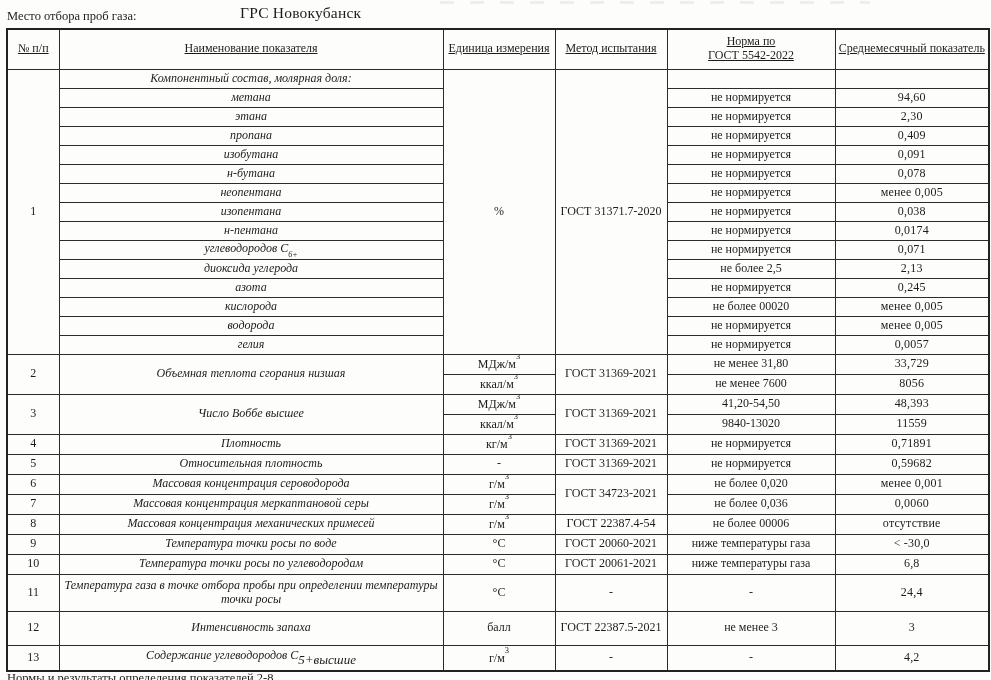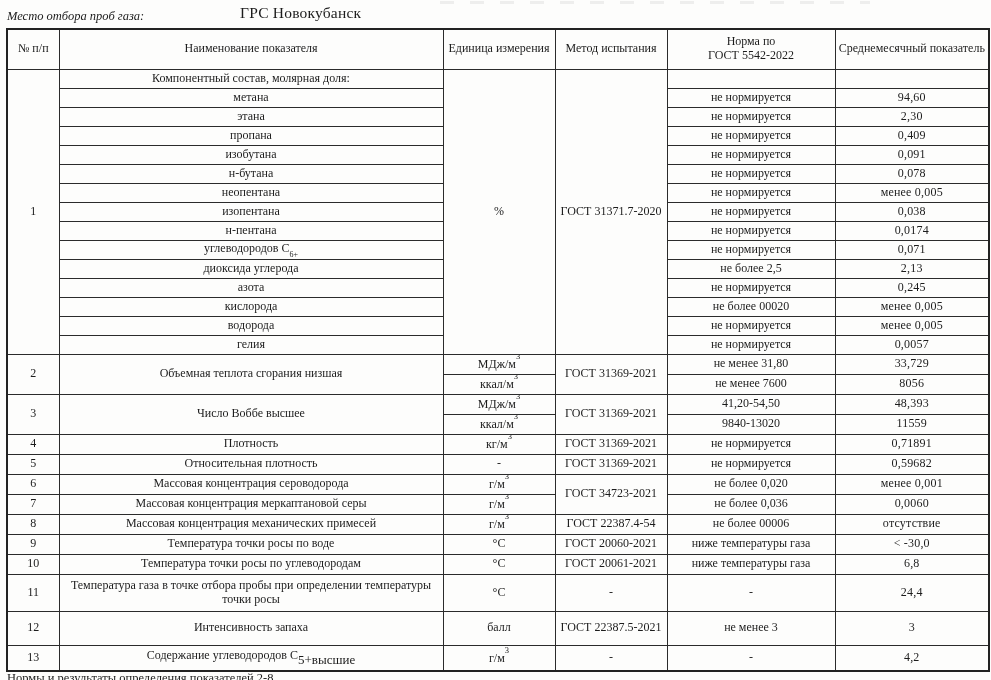--- a/index.html
+++ b/index.html
@@ -5,21 +5,21 @@
   html, body { margin: 0; padding: 0; }
   body {
     width: 991px; height: 680px;
     background: #fdfdfc;
     overflow: hidden;
     position: relative;
     font-family: "Liberation Serif", "DejaVu Serif", serif;
     color: #1c1c1c;
   }
   .top-line { position: absolute; top: 6px; left: 7px; width: 978px; }
-  .loc-label { font-size: 12.5px; font-style: italic; }
+  .loc-label { font-size: 12.5px; }
   .station { position: absolute; left: 233px; top: -2px; font-size: 15.5px; font-weight: normal; letter-spacing: .2px; }
   .artifact {
     position: absolute; top: 1px; left: 440px; width: 430px; height: 3px;
     background: repeating-linear-gradient(90deg, #aaa 0 14px, transparent 14px 30px);
     opacity: .18;
   }
   table.doc {
     position: absolute; top: 28px; left: 6px;
     width: 982px;
     border-collapse: collapse;
@@ -30,23 +30,23 @@
     font-weight: normal;
     font-size: 12px;
     text-align: center;
     vertical-align: middle;
     padding: 0 3px;
     overflow: hidden;
     line-height: 1.15;
   }
   table.doc { border: 2px solid #222; }
   th.small { font-size: 10.5px; }
-  td.name { text-align: left; padding-left: 5px; }
+  td.name { text-align: left; padding-left: 5px; font-style: italic; }
   td.val { font-weight: bold; font-size: 12.5px; letter-spacing: .2px; }
-  tr.rh-hdr { height: 40px; }
+  tr.rh-hdr { height: 40px; text-decoration: underline; }
   tr.rh-c  { height: 19px; }
   tr.rh-s  { height: 20px; }
   tr.rh-11 { height: 37px; margin-left: 8px; }
   tr.rh-12 { height: 34px; }
   tr.rh-13 { height: 26px; }
   sup.u { font-size: 8.5px; position: relative; top: -4px; }
   sub.s { font-size: 8px; position: relative; bottom: -2px; }
   sub.s2 { font-size: 13px; position: relative; bottom: -2px; }
   .footer-note {
     position: absolute; top: 671px; left: 7px;

